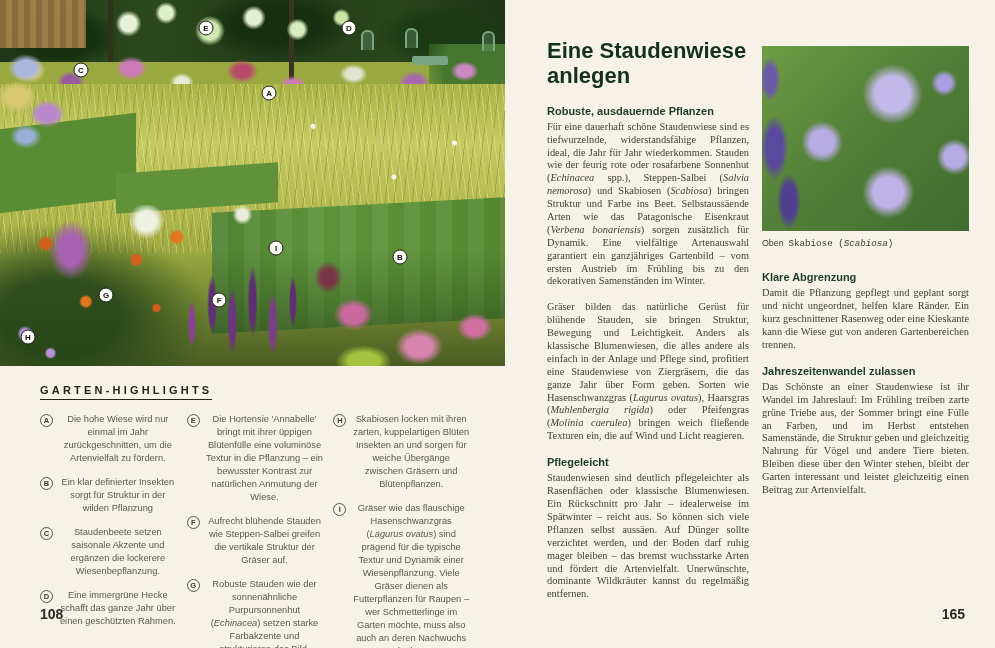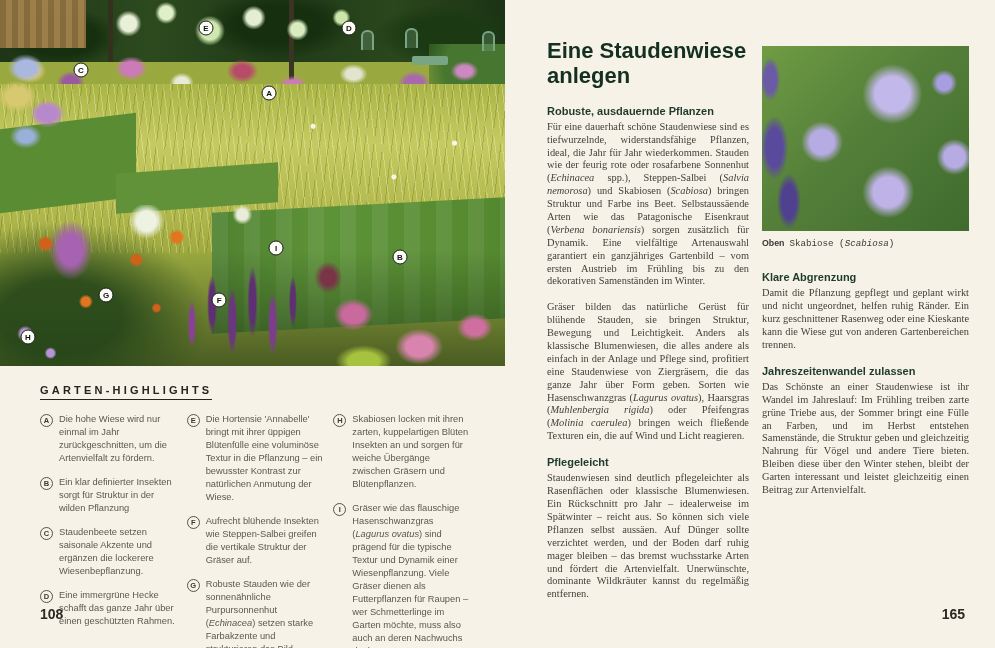--- a/index.html
+++ b/index.html
@@ -99,21 +99,21 @@
     line-height:13px; text-align:center; transform:translate(-50%,-50%); }
 
   .highlights { position:absolute; left:40px; top:380px; width:430px; }
   .hl-heading { display:inline-block; margin:0 0 13px 0; font-size:11px; font-weight:bold;
     letter-spacing:3.2px; color:#25241e; border-bottom:1.4px solid #25241e; padding-bottom:3px; }
   .hl-cols { display:flex; gap:10px; }
   .hl-col { width:137px; }
   .hl-item { display:flex; gap:6px; margin-bottom:11px; }
   .hl-letter { flex:0 0 auto; width:13px; height:13px; border:1px solid #55534a; border-radius:50%;
     font-size:7.5px; font-weight:bold; line-height:12px; text-align:center; color:#3a3830; margin-top:1px; }
-  .hl-text { margin:0; font-size:9.3px; line-height:1.4; color:#5a584f; }
+  .hl-text { margin:0; font-size:9.3px; line-height:1.4; color:#5a584f;text-align:center; }
   .hl-text i { font-style:italic; }
 
   .page-num { position:absolute; top:606px; font-size:14px; font-weight:bold; color:#2a2923; }
   .page-num.left { left:40px; }
   .page-num.right { right:30px; }
 
   
   .page-right { position:absolute; left:510px; top:0; width:485px; height:456px; }
   .col-main { position:absolute; left:37px; top:38px; width:202px; }
   .page-title { margin:0 0 16px 0; font-size:22px; line-height:1.15; font-weight:bold; color:#143020; }
@@ -131,21 +131,21 @@
       radial-gradient(circle 21px at 29% 52%, #b6abe2 58%, rgba(182,171,226,0) 100%),
       radial-gradient(circle 26px at 61% 79%, #beb2e6 58%, rgba(190,178,230,0) 100%),
       radial-gradient(circle 12px at 61% 79%, #dcd6f0 50%, rgba(220,214,240,0) 100%),
       radial-gradient(circle 18px at 93% 60%, #b6abe2 58%, rgba(182,171,226,0) 100%),
       radial-gradient(circle 13px at 88% 20%, #a89de0 55%, rgba(168,157,224,0) 100%),
       radial-gradient(ellipse 14px 32px at 6% 55%, #5a4a9e 60%, rgba(90,74,158,0) 100%),
       radial-gradient(ellipse 12px 28px at 13% 84%, #4f4090 60%, rgba(79,64,144,0) 100%),
       radial-gradient(ellipse 10px 22px at 4% 18%, #6a5aa8 60%, rgba(106,90,168,0) 100%),
       linear-gradient(135deg,#6f9c43 0%,#55803a 45%,#3f6b2e 100%); }
   .caption { margin:0 0 22px 0; font-size:8.8px; color:#3a3834; }
-  .caption .cap-label { font-weight:bold; margin-right:5px;margin-top:20px; }
+  .caption .cap-label { font-weight:normal; margin-right:5px;margin-top:20px; }
   .caption .cap-text { font-family:Liberation Mono, monospace; font-size:9.2px; }
   .caption .cap-text i { font-style:italic; }
 </style>
 </head>
 <body>
 
 <div class="spread">
 
   <div class="page-left">
     <figure class="garden-photo">
@@ -200,21 +200,21 @@
             <p class="hl-text"><span>Eine immergrüne Hecke schafft das ganze Jahr über einen geschützten Rahmen.</span></p>
           </div>
         </div>
         <div class="hl-col">
           <div class="hl-item">
             <span class="hl-letter">E</span>
             <p class="hl-text"><span>Die Hortensie 'Annabelle' bringt mit ihrer üppigen Blütenfülle eine voluminöse Textur in die Pflanzung – ein bewusster Kontrast zur natürlichen Anmutung der Wiese.</span></p>
           </div>
           <div class="hl-item">
             <span class="hl-letter">F</span>
-            <p class="hl-text"><span>Aufrecht blühende Insekten wie Steppen-Salbei greifen die vertikale Struktur der Gräser auf.</span></p>
+            <p class="hl-text"><span>Aufrecht blühende Stauden wie Steppen-Salbei greifen die vertikale Struktur der Gräser auf.</span></p>
           </div>
           <div class="hl-item">
             <span class="hl-letter">G</span>
             <p class="hl-text"><span>Robuste Stauden wie der sonnenähnliche Purpursonnenhut (</span><i>Echinacea</i><span>) setzen starke Farbakzente und strukturieren das Bild.</span></p>
           </div>
         </div>
         <div class="hl-col">
           <div class="hl-item">
             <span class="hl-letter">H</span>
             <p class="hl-text"><span>Skabiosen locken mit ihren zarten, kuppelartigen Blüten Insekten an und sorgen für weiche Übergänge zwischen Gräsern und Blütenpflanzen.</span></p>
@@ -246,21 +246,21 @@
       </section>
     </div>
 
     <div class="col-side">
       <figure class="scabiosa-photo"></figure>
       <p class="caption">
         <span class="cap-label">Oben</span><span class="cap-text"><span>Skabiose (</span><i>Scabiosa</i><span>)</span></span>
       </p>
       <section class="section">
         <h3 class="section-heading">Klare Abgrenzung</h3>
-        <p class="body-para"><span>Damit die Pflanzung gepflegt und geplant wirkt und nicht ungeordnet, helfen ruhig Ränder. Ein kurz geschnittener Rasenweg oder eine Kieskante kann die Wiese gut von anderen Gartenbereichen trennen.</span></p>
+        <p class="body-para"><span>Damit die Pflanzung gepflegt und geplant sorgt und nicht ungeordnet, helfen klare Ränder. Ein kurz geschnittener Rasenweg oder eine Kieskante kann die Wiese gut von anderen Gartenbereichen trennen.</span></p>
       </section>
       <section class="section">
         <h3 class="section-heading">Jahreszeitenwandel zulassen</h3>
         <p class="body-para"><span>Das Schönste an einer Staudenwiese ist ihr Wandel im Jahreslauf: Im Frühling treiben zarte grüne Triebe aus, der Sommer bringt eine Fülle an Farben, und im Herbst entstehen Samenstände, die Struktur geben und gleichzeitig Nahrung für Vögel und andere Tiere bieten. Bleiben diese über den Winter stehen, bleibt der Garten interessant und leistet gleichzeitig einen Beitrag zur Artenvielfalt.</span></p>
       </section>
     </div>
 
     <div class="page-num right">165</div>
   </div>
 

